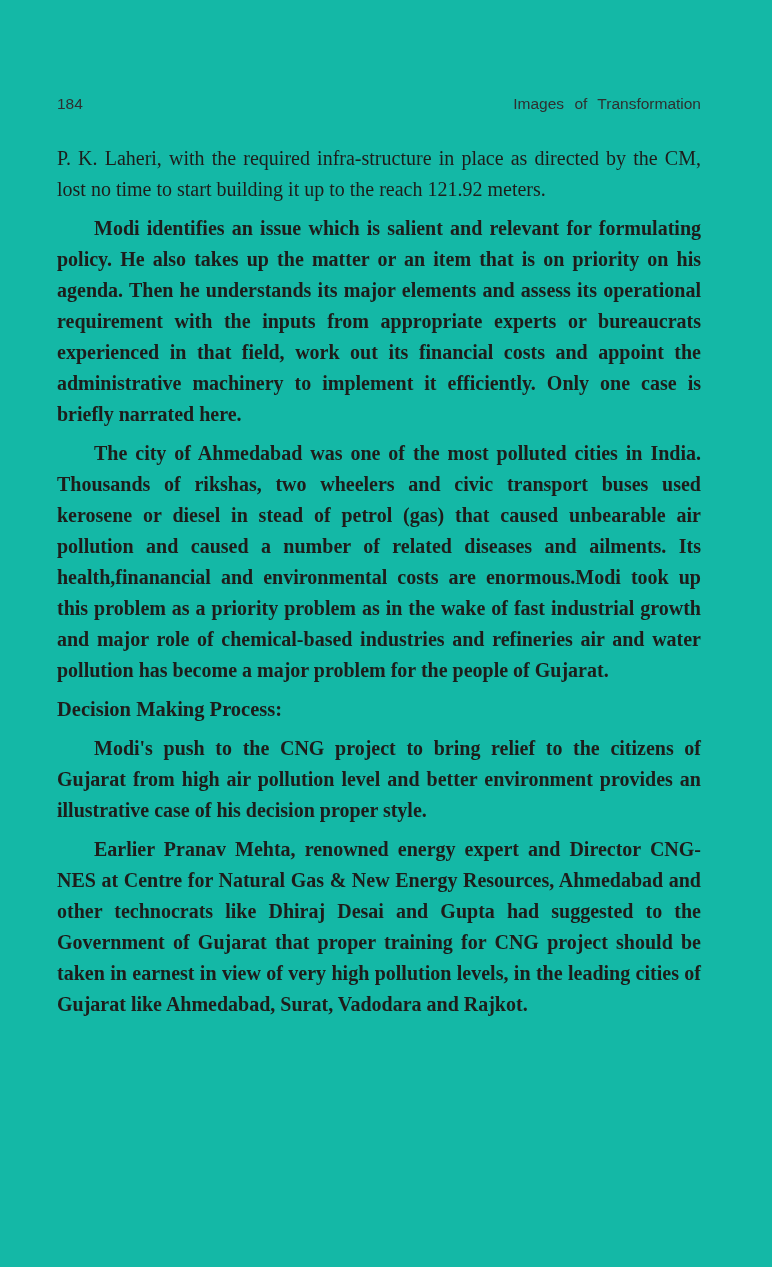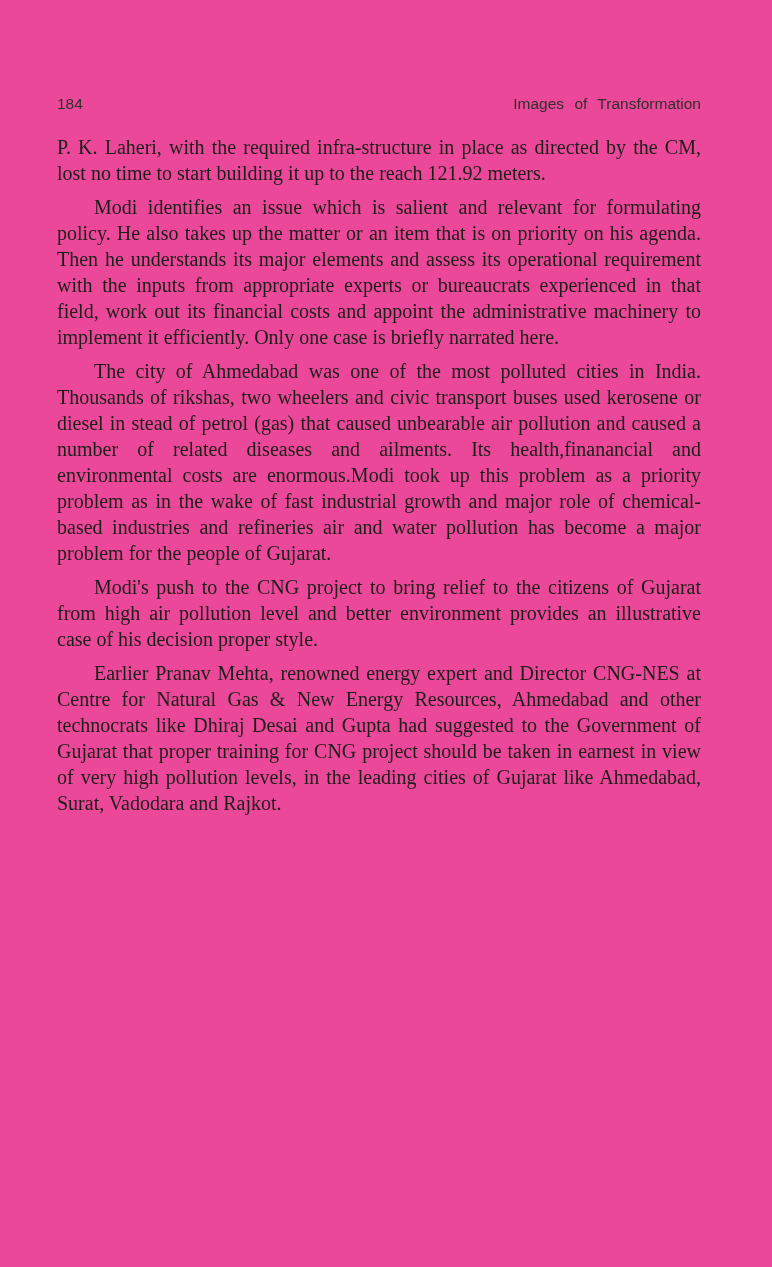--- a/index.html
+++ b/index.html
@@ -4,52 +4,53 @@
 <style>
   html, body {
     margin: 0;
     padding: 0;
     background: #ffffff;
   }
   .page {
     position: relative;
     width: 772px;
     height: 1267px;
-    background: #ec4899;
+    background: #14b8a6;
     box-sizing: border-box;
     padding: 95px 71px 0 57px;
     overflow: hidden;
   }
   .page-header {
     display: flex;
     justify-content: space-between;
     align-items: baseline;
     font-family: "Liberation Sans", sans-serif;
     font-size: 15.5px;
     color: #2f2f2f;
   }
   .running-title {
     word-spacing: 6px;
     margin-left: 14px;
   }
   .body-text {
-    margin-top: 21px;
+    margin-top: 30px;
     font-family: "Liberation Serif", "DejaVu Serif", serif;
     font-size: 20px;
-    line-height: 26px;
+    line-height: 31px;
     color: #1d1d1b;
     text-align: justify;
   }
   .para {
     margin: 0;
   }
   .para + .para,
   .heading + .para,
   .para + .heading {
     margin-top: 8px;
+    font-weight: bold;
   }
   .indent {
     text-indent: 37px;
   }
   .heading {
     margin: 0;
     font-weight: bold;
     text-align: left;
     font-size: 20.5px;
   }
@@ -61,17 +62,18 @@
 
   <div class="page-header">
     <span class="page-number">184</span>
     <span class="running-title">Images of Transformation</span>
   </div>
 
   <div class="body-text">
     <p class="para">P. K. Laheri, with the required infra-structure in place as directed by the CM, lost no time to start building it up to the reach 121.92 meters.</p>
     <p class="para indent">Modi identifies an issue which is salient and relevant for formulating policy. He also takes up the matter or an item that is on priority on his agenda. Then he understands its major elements and assess its operational requirement with the inputs from appropriate experts or bureaucrats experienced in that field, work out its financial costs and appoint the administrative machinery to implement it efficiently. Only one case is briefly narrated here.</p>
     <p class="para indent">The city of Ahmedabad was one of the most polluted cities in India. Thousands of rikshas, two wheelers and civic transport buses used kerosene or diesel in stead of petrol (gas) that caused unbearable air pollution and caused a number of related diseases and ailments. Its health,finanancial and environmental costs are enormous.Modi took up this problem as a priority problem as in the wake of fast industrial growth and major role of chemical-based industries and refineries air and water pollution has become a major problem for the people of Gujarat.</p>
+    <p class="heading">Decision Making Process:</p>
     <p class="para indent">Modi's push to the CNG project to bring relief to the citizens of Gujarat from high air pollution level and better environment provides an illustrative case of his decision proper style.</p>
     <p class="para indent">Earlier Pranav Mehta, renowned energy expert and Director CNG-NES at Centre for Natural Gas &amp; New Energy Resources, Ahmedabad and other technocrats like Dhiraj Desai and Gupta had suggested to the Government of Gujarat that proper training for CNG project should be taken in earnest in view of very high pollution levels, in the leading cities of Gujarat like Ahmedabad, Surat, Vadodara and Rajkot.</p>
   </div>
 
 </div>
 
 </body></html>

